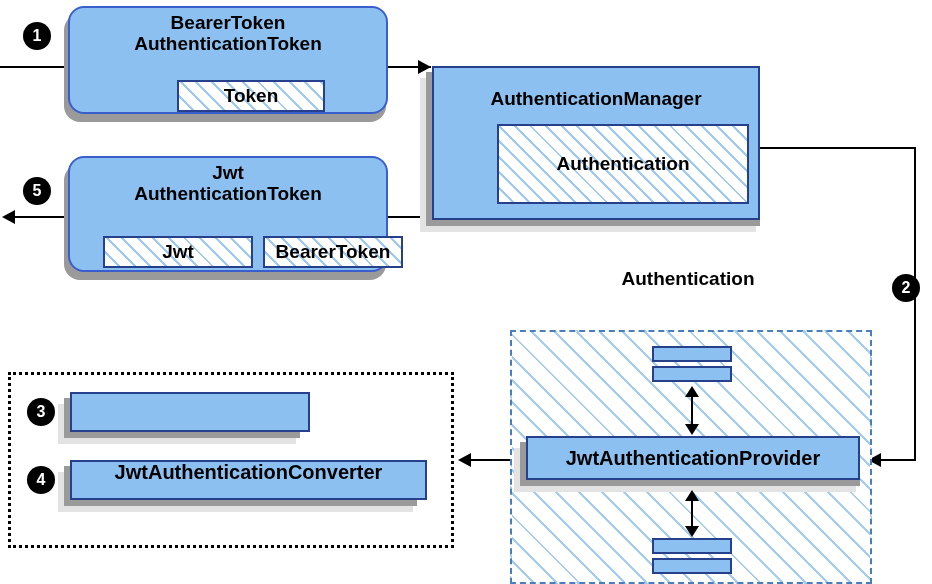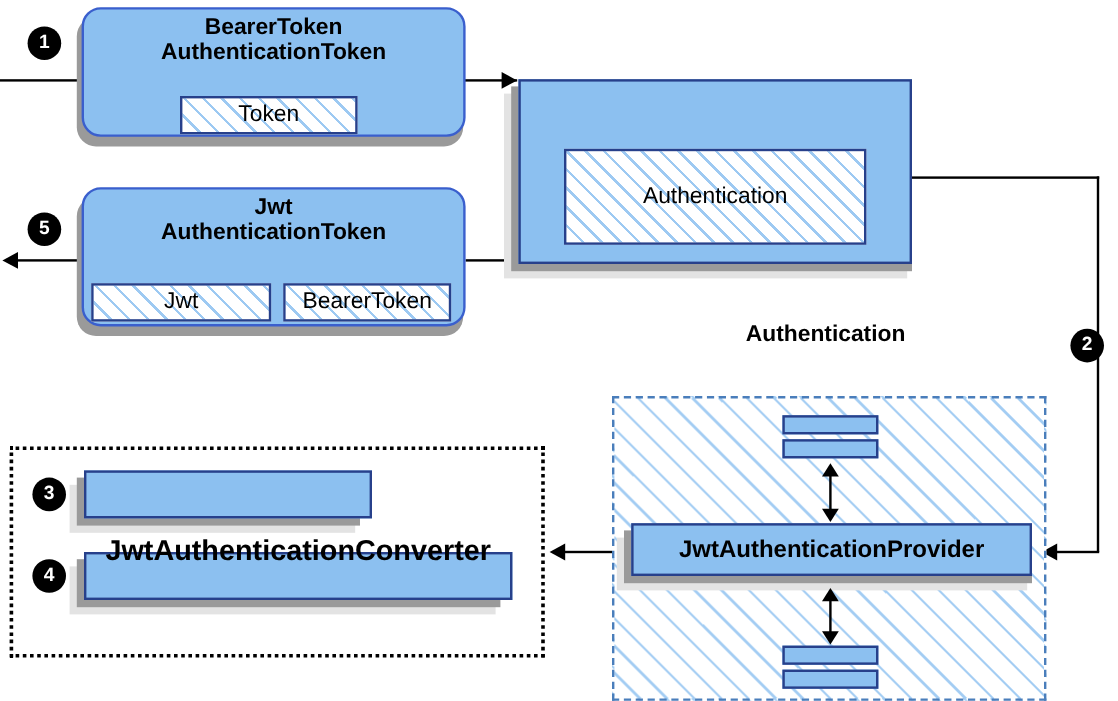--- a/index.html
+++ b/index.html
@@ -17,21 +17,21 @@
   .title{position:absolute;left:0;right:0;text-align:center;
          font-weight:bold;color:#000;line-height:1.12;}
 
   
   .hatch-white{position:absolute;box-sizing:border-box;
      border:2px solid #27408b;background:#ffffff;
      background-image:repeating-linear-gradient(45deg,
         rgba(140,192,240,0) 0px, rgba(140,192,240,0) 9px,
         rgba(140,192,240,.85) 9px, rgba(140,192,240,.85) 11px);
      display:flex;align-items:center;justify-content:center;
-     font-weight:normal;color:#000;}
+     font-weight:bold;color:#000;margin-left:27px;}
 
   
   .hatch-container{position:absolute;box-sizing:border-box;
      border:2px dashed #4a7ebb;background:#ffffff;
      background-image:repeating-linear-gradient(45deg,
         rgba(140,192,240,0) 0px, rgba(140,192,240,0) 14px,
         rgba(140,192,240,.8) 14px, rgba(140,192,240,.8) 16px);}
 
   .dotted-box{position:absolute;box-sizing:border-box;
      border:3px dotted #000;background:transparent;}
@@ -100,20 +100,21 @@
     <div>Jwt</div>
     <div>AuthenticationToken</div>
   </div>
   <div class="hatch-white" style="left:76px;top:236px;width:150px;height:32px;font-size:19px;">Jwt</div>
   <div class="hatch-white" style="left:236px;top:236px;width:140px;height:32px;font-size:19px;">BearerToken</div>
   <div class="badge" style="left:24px;top:178px;">5</div>
 
   <div class="shadow-light" style="left:420px;top:78px;width:336px;height:154px;"></div>
   <div class="shadow-dark" style="left:426px;top:72px;width:334px;height:154px;"></div>
   <div class="blue-box" style="left:432px;top:66px;width:328px;height:154px;"></div>
+  <div class="title" style="left:432px;top:88px;width:328px;font-size:19px;">AuthenticationManager</div>
   <div class="hatch-white" style="left:470px;top:124px;width:252px;height:80px;font-size:19px;">Authentication</div>
 
   <div class="badge" style="left:893px;top:275px;">2</div>
 
   <div class="title" style="left:568px;top:268px;width:240px;font-size:19px;">
     <div>Authentication</div>
   </div>
 
   <div class="hatch-container" style="left:510px;top:330px;width:362px;height:254px;"></div>
 
@@ -139,16 +140,16 @@
   <div class="dotted-box" style="left:8px;top:372px;width:446px;height:176px;"></div>
 
   <div class="shadow-light" style="left:58px;top:404px;width:238px;height:40px;"></div>
   <div class="shadow-dark" style="left:64px;top:398px;width:236px;height:40px;"></div>
   <div class="blue-box" style="left:70px;top:392px;width:240px;height:40px;"></div>
   <div class="badge" style="left:28px;top:399px;">3</div>
 
   <div class="shadow-light" style="left:58px;top:472px;width:355px;height:40px;"></div>
   <div class="shadow-dark" style="left:64px;top:466px;width:353px;height:40px;"></div>
   <div class="blue-box" style="left:70px;top:460px;width:357px;height:40px;"></div>
-  <div class="boxlabel" style="left:70px;top:440px;width:357px;height:40px;font-size:24px;">JwtAuthenticationConverter</div>
+  <div class="boxlabel" style="left:70px;top:452px;width:357px;height:40px;font-size:20px;">JwtAuthenticationConverter</div>
   <div class="badge" style="left:28px;top:467px;">4</div>
 
 </div>
 
 </body></html>

